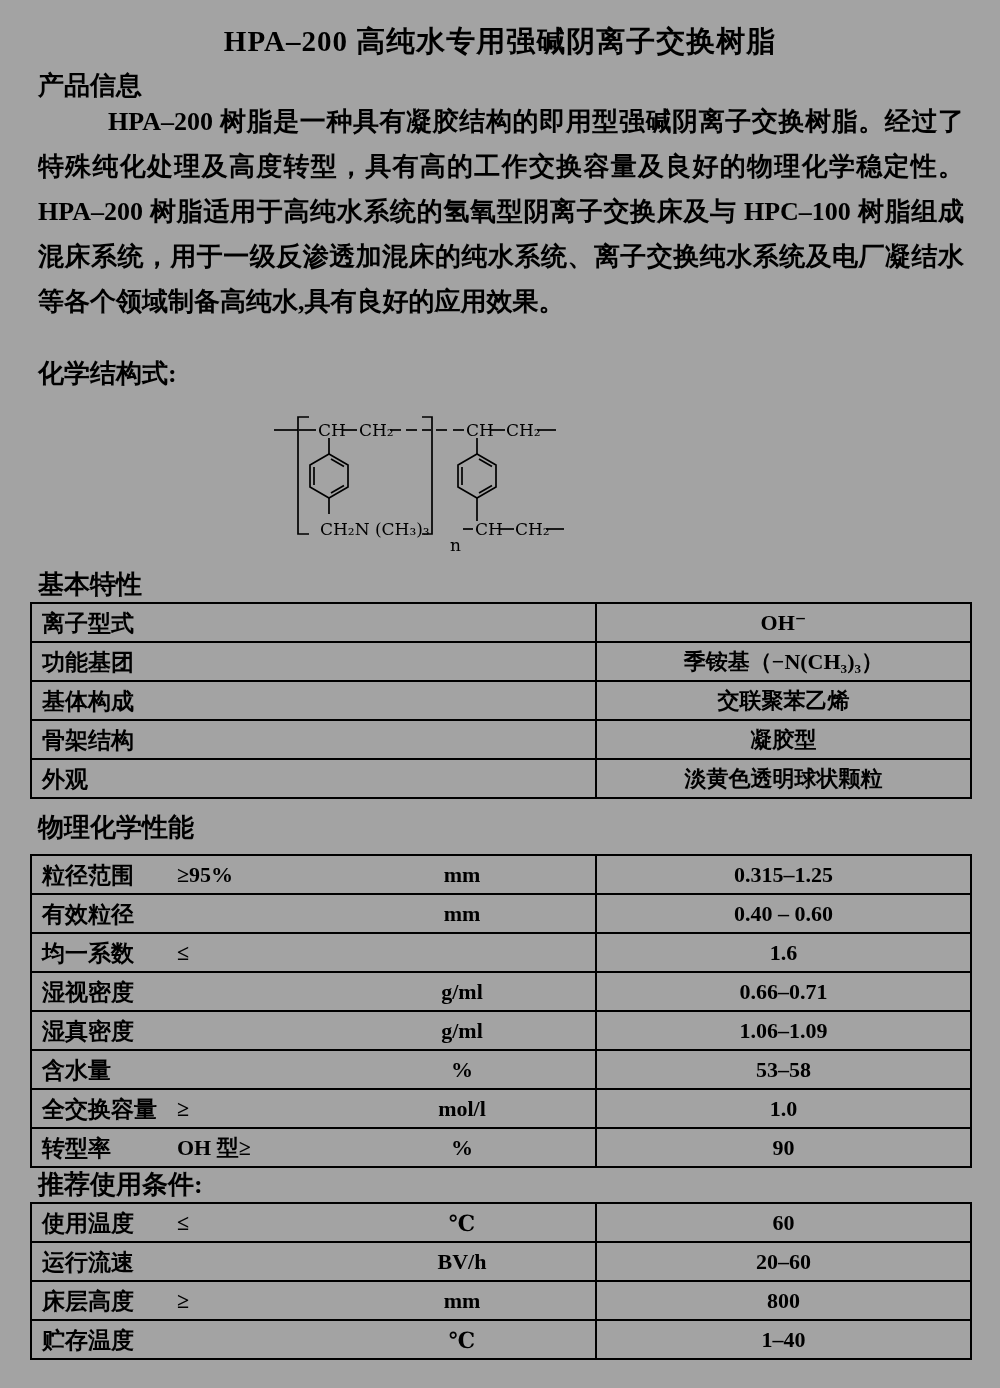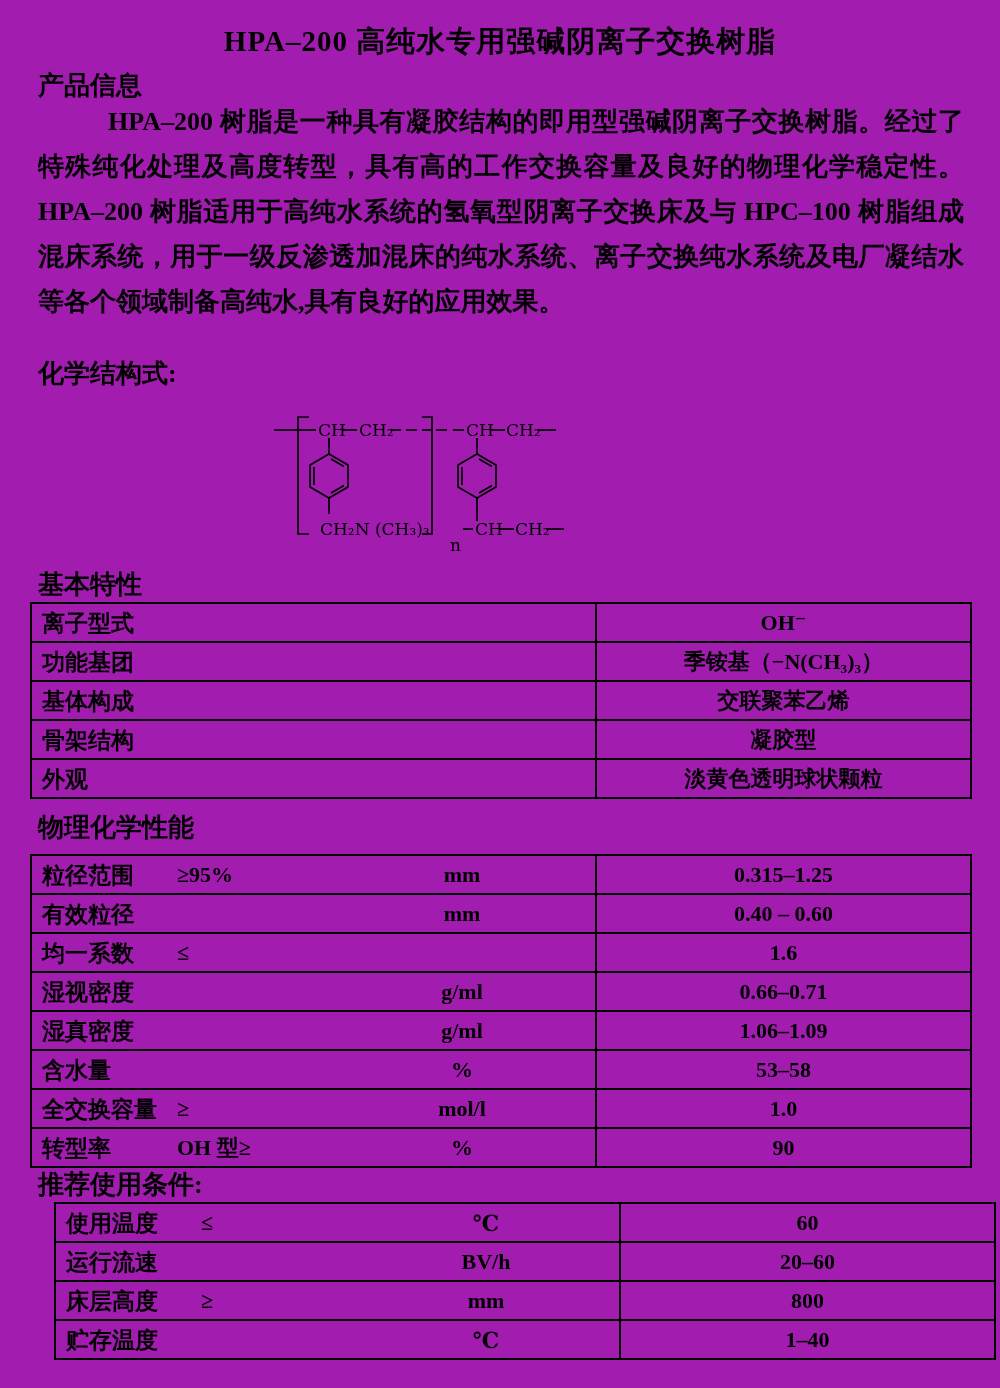--- a/index.html
+++ b/index.html
@@ -1,17 +1,17 @@
 <!DOCTYPE html>
 <html lang="zh"><head>
 <meta charset="utf-8">
 <style>
   html,body{margin:0;padding:0;background:#ffffff;}
   .page{
-    position:relative;width:1000px;height:1388px;background:#a21caf;color:#000;
+    position:relative;width:1000px;height:1388px;background:#a3a3a3;color:#000;
     font-family:"Liberation Serif","DejaVu Serif",serif;font-weight:bold;overflow:hidden;
   }
   .title{
     position:absolute;top:22px;left:0;width:100%;text-align:center;
     font-size:29px;letter-spacing:1px;
   }
   .heading{position:absolute;left:38px;font-size:26px;}
   .sec-product{top:68px;}
   .sec-structure{top:356px;}
   .sec-basic{top:567px;text-align:center;}
@@ -21,21 +21,21 @@
   .pline{height:45px;line-height:45px;text-align:justify;text-align-last:justify;overflow:hidden;}
   .pline.first{text-indent:70px;}
   .pline.last{text-align-last:left;}
   .formula{position:absolute;left:272px;top:404px;width:300px;height:152px;}
   .formula text{font-family:"DejaVu Serif","Liberation Serif",serif;font-size:17px;font-weight:normal;fill:#000;}
   .tbl{
     position:absolute;left:30px;width:940px;border-collapse:collapse;table-layout:fixed;
   }
   .t-basic{top:602px;padding-left:24px;}
   .t-phys{top:854px;border-radius:26px;}
-  .t-usage{top:1202px;margin-left:24px;}
+  .t-usage{top:1202px;}
   .tbl td{border:2px solid #000;height:37px;padding:0;vertical-align:middle;}
   .col-l{width:565px;}
   .col-r{width:375px;}
   .lcell{position:relative;}
   .lab{position:absolute;left:10px;top:50%;transform:translateY(-50%);font-size:23px;white-space:nowrap;}
   .qual{position:absolute;left:145px;top:50%;transform:translateY(-50%);font-size:22px;white-space:nowrap;}
   .unit{position:absolute;left:365px;width:130px;text-align:center;top:50%;transform:translateY(-50%);font-size:22px;white-space:nowrap;}
   .vcell{text-align:center;font-size:22px;}
 </style>
 </head>

